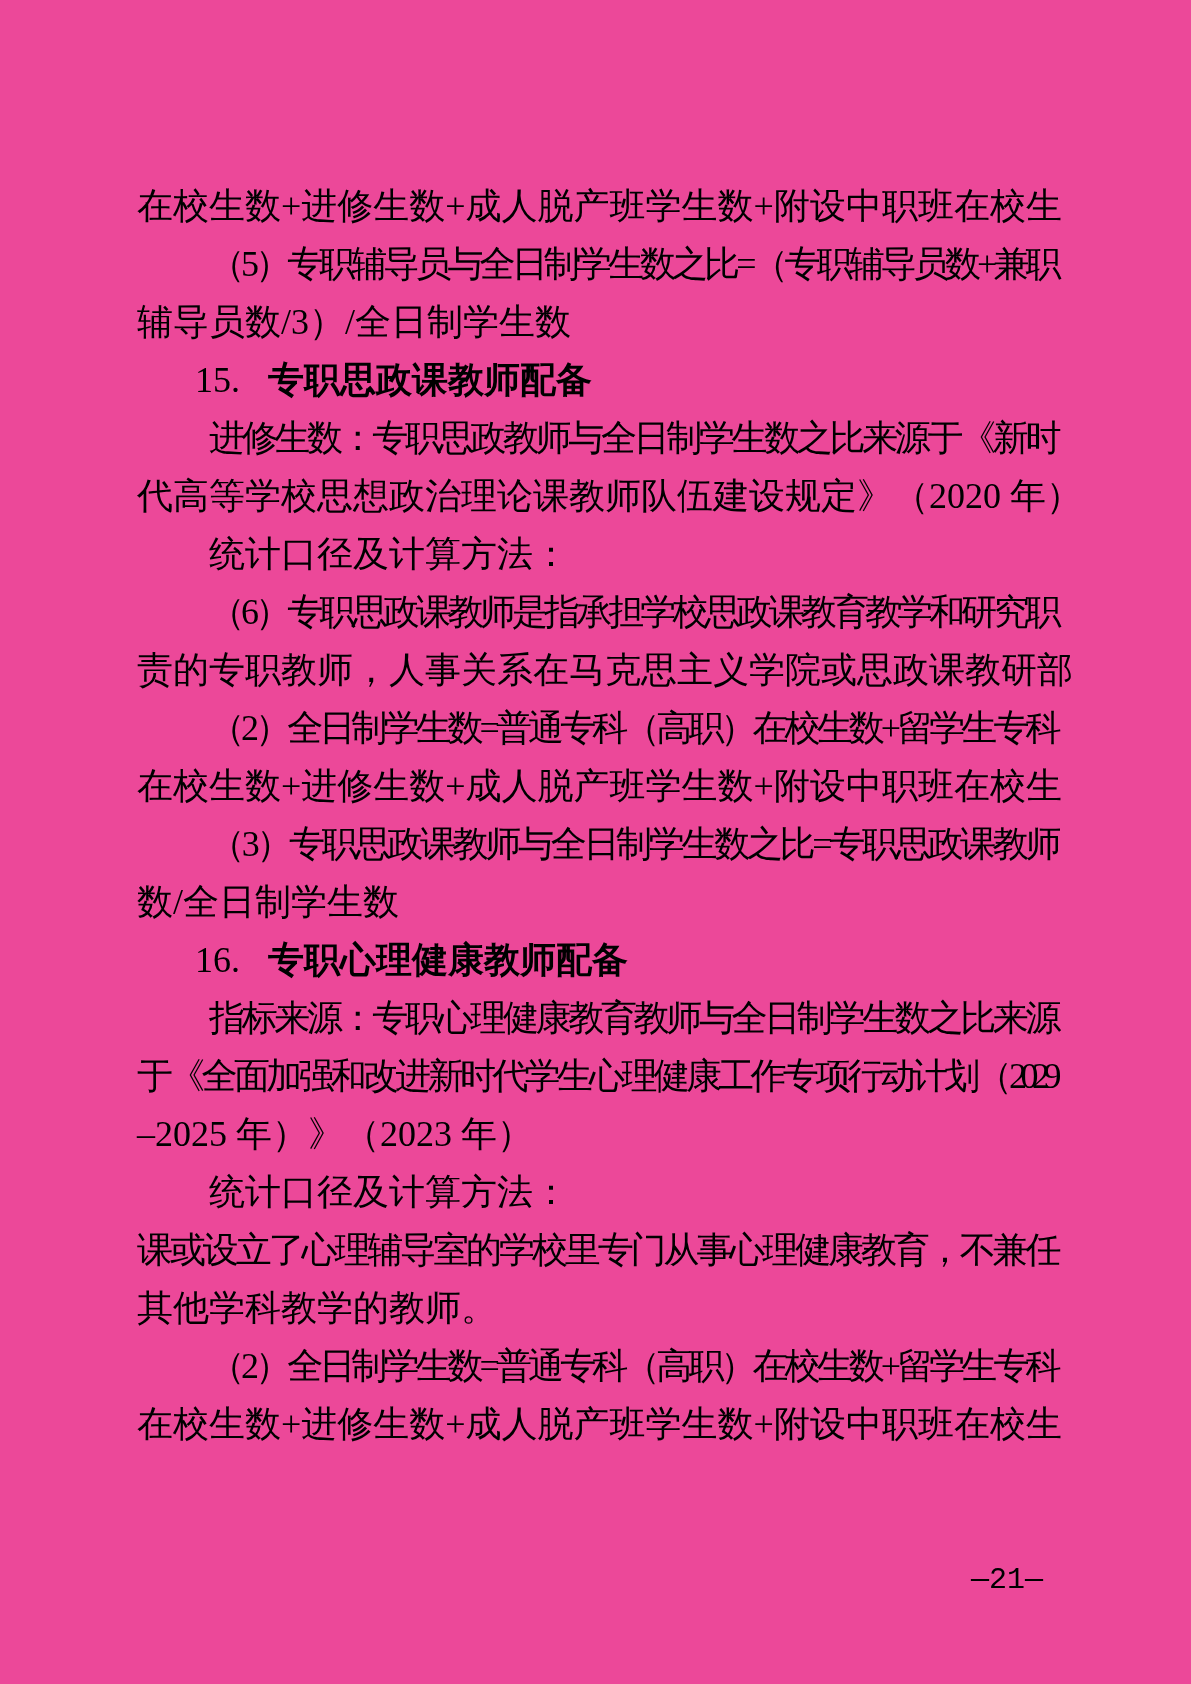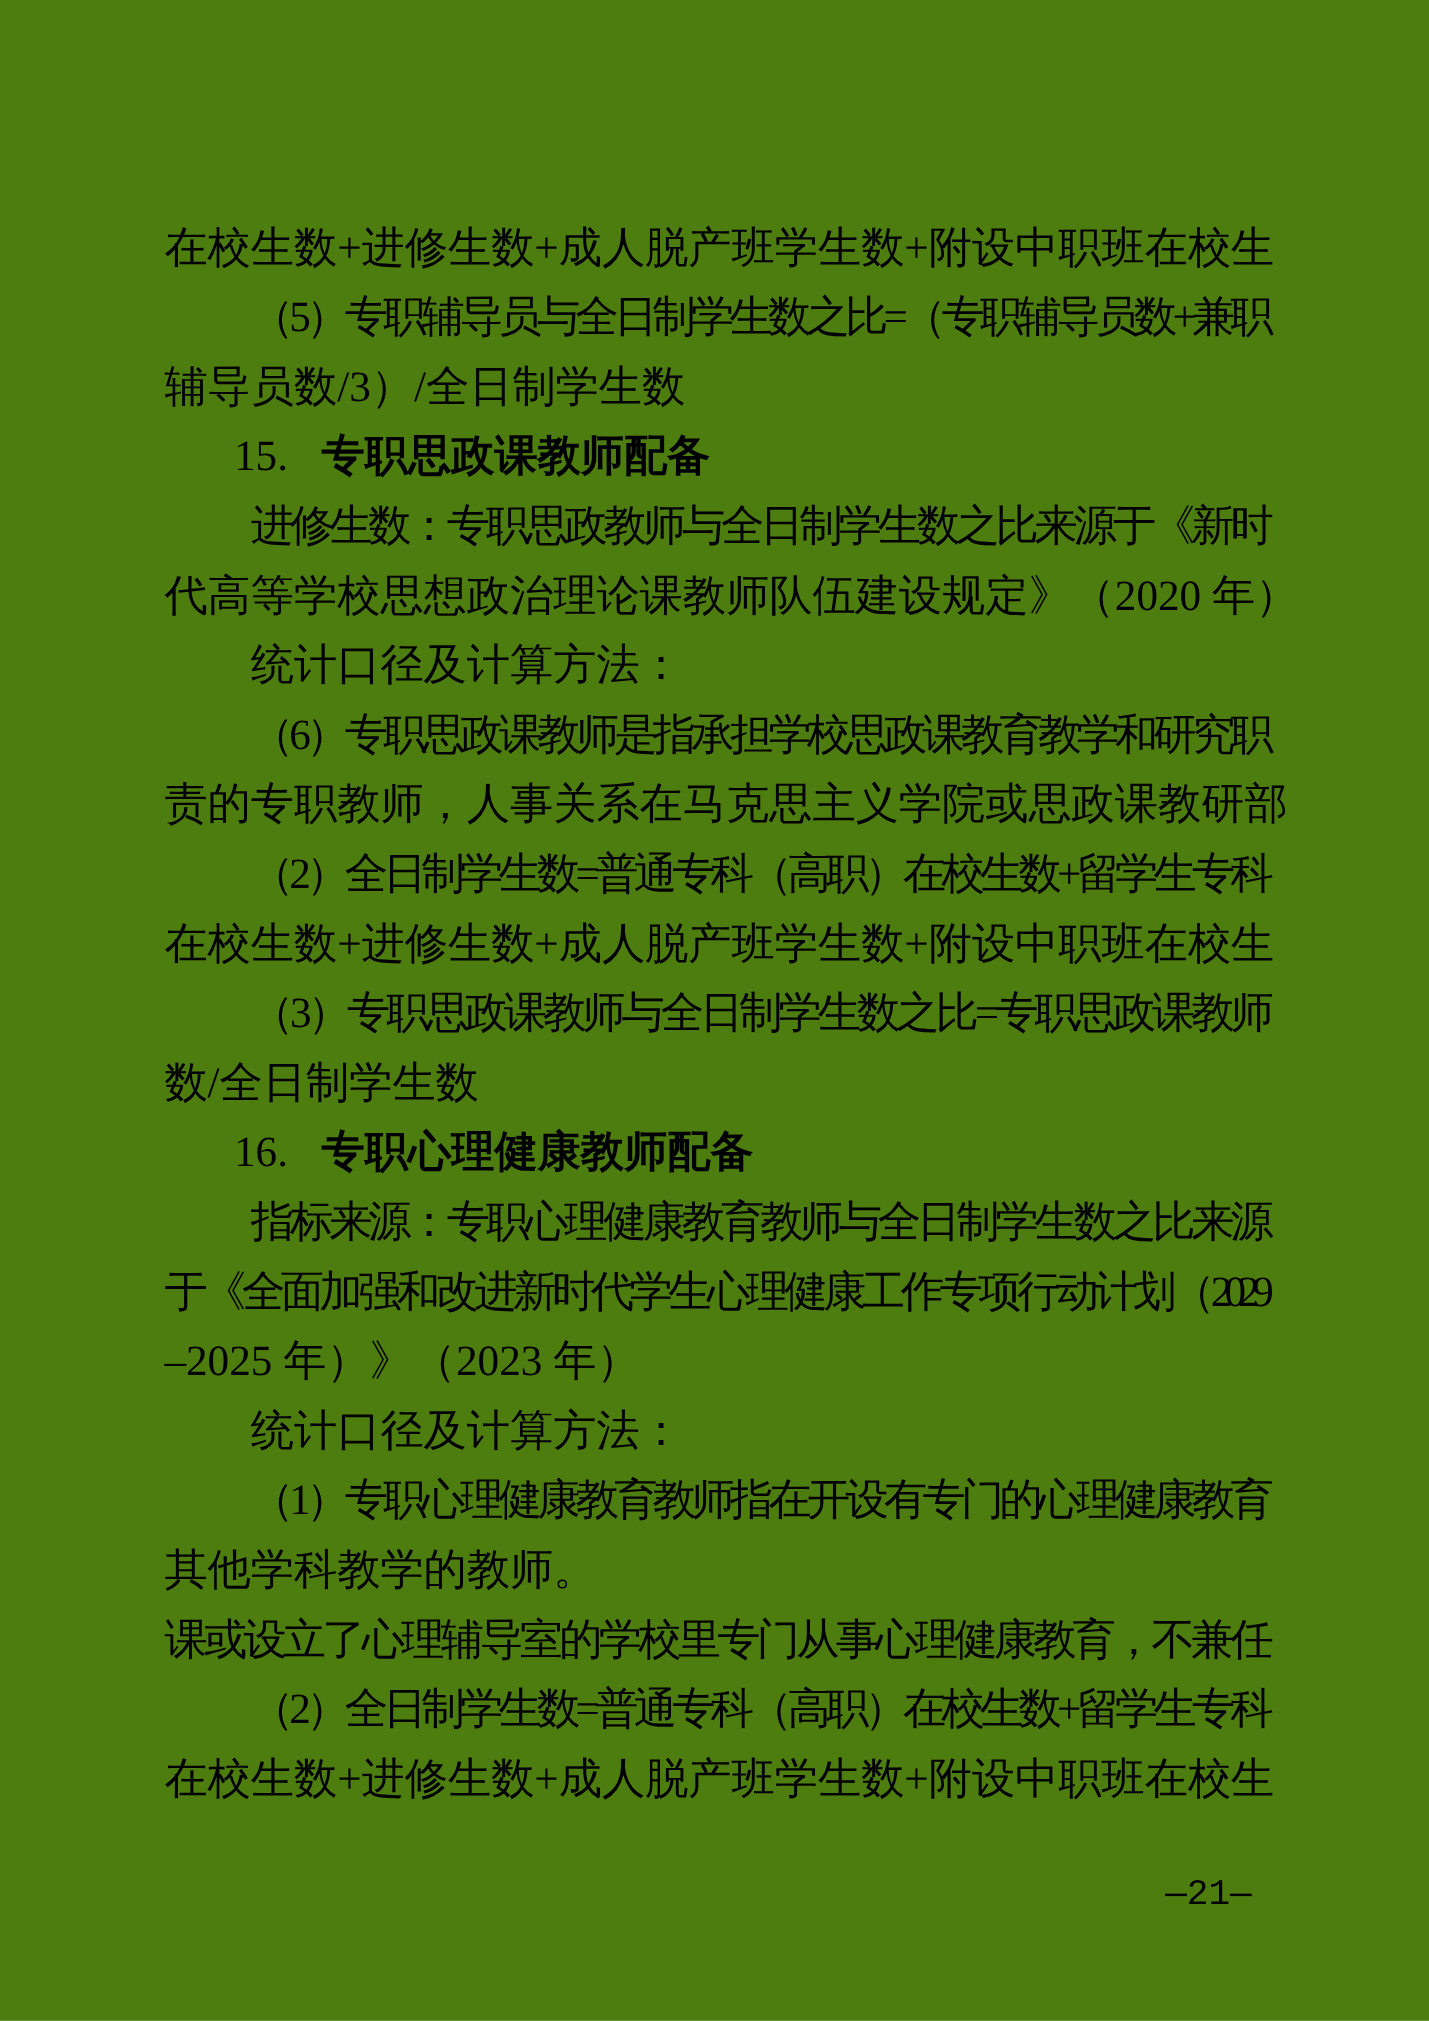--- a/index.html
+++ b/index.html
@@ -11,21 +11,21 @@
     position: relative;
     width: 1191px;
     height: 1684px;
     overflow: hidden;
     color: #000000;
     font-family: "Liberation Serif", "DejaVu Serif", serif;
   }
   .page {
     position: absolute;
     inset: 0;
-    background: #4d7c0f;
+    background: #ec4899;
   }
   .text-block {
     position: absolute;
     left: 137px;
     top: 177px;
     width: 918px;
   }
   .line {
     font-size: 36px;
     height: 58px;
@@ -77,20 +77,19 @@
       <div class="line">责的专职教师，人事关系在马克思主义学院或思政课教研部</div>
       <div class="line indent justify">（2）全日制学生数=普通专科（高职）在校生数+留学生专科</div>
       <div class="line">在校生数+进修生数+成人脱产班学生数+附设中职班在校生</div>
       <div class="line indent justify">（3）专职思政课教师与全日制学生数之比=专职思政课教师</div>
       <div class="line">数/全日制学生数</div>
       <div class="line heading"><span class="h-num">16.</span><span>专职心理健康教师配备</span></div>
       <div class="line indent justify">指标来源：专职心理健康教育教师与全日制学生数之比来源</div>
       <div class="line justify">于《全面加强和改进新时代学生心理健康工作专项行动计划（2029</div>
       <div class="line">–2025 年）》（2023 年）</div>
       <div class="line indent">统计口径及计算方法：</div>
-      <div class="line indent justify">（1）专职心理健康教育教师指在开设有专门的心理健康教育</div>
+      <div class="line justify">课或设立了心理辅导室的学校里专门从事心理健康教育，不兼任</div>
       <div class="line">其他学科教学的教师。</div>
-      <div class="line justify">课或设立了心理辅导室的学校里专门从事心理健康教育，不兼任</div>
       <div class="line indent justify">（2）全日制学生数=普通专科（高职）在校生数+留学生专科</div>
       <div class="line">在校生数+进修生数+成人脱产班学生数+附设中职班在校生</div>
     </div>
   <div class="page-number">—21—</div>
 </div>
 
 </body></html>

